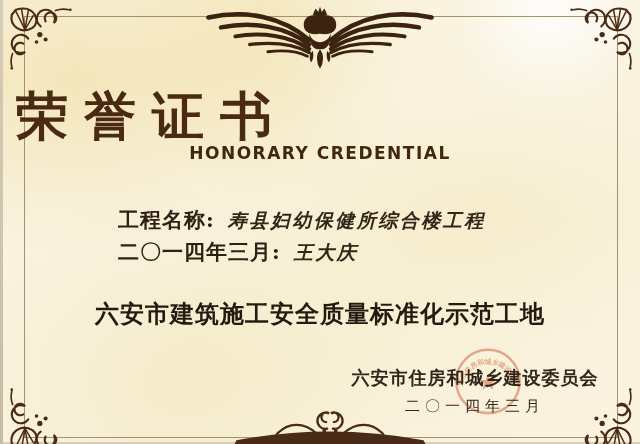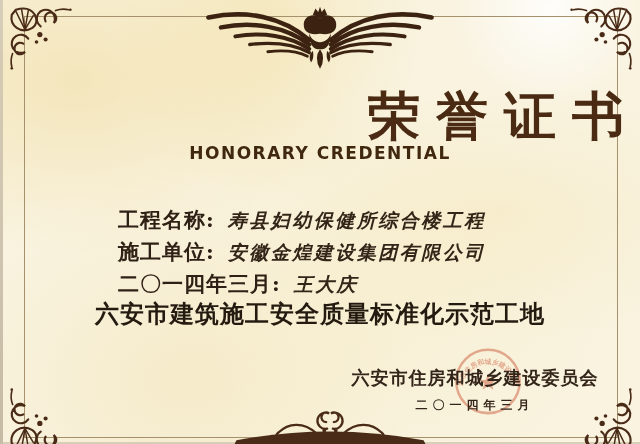--- a/index.html
+++ b/index.html
@@ -29,21 +29,21 @@
   .corner { position:absolute; width:66px; height:66px; color:#4a2b17; }
   .corner.tl { left:6px;  top:4px;  }
   .corner.tr { right:4px; top:4px;  transform:scaleX(-1); }
   .corner.bl { left:6px;  bottom:-10px; transform:scaleY(-1); }
   .corner.br { right:4px; bottom:-10px; transform:scale(-1,-1); }
 
   .emblem { position:absolute; left:190px; top:4px; width:260px; height:72px; color:#3c2311; }
 
   .title {
     position:absolute; left:0; top:82px; width:100%;
-    text-align:right; font-size:52px; font-weight:bold;
+    text-align:left; font-size:52px; font-weight:bold;
     letter-spacing:16px; text-indent:16px;
     color:#4a2a12;
   }
   .subtitle {
     position:absolute; left:0; top:143px; width:100%;
     text-align:center; font-size:17px; font-weight:bold; letter-spacing:1.5px;
     color:#40280f;
     font-family:"DejaVu Sans","Liberation Sans",sans-serif;
   }
 
@@ -53,21 +53,21 @@
   .field-value { font-size:19px; font-weight:bold; color:#332618; letter-spacing:2.5px; margin-left:8px; font-style:italic; }
 
   .award {
     position:absolute; left:0; top:298px; width:100%;
     text-align:center; font-size:24px; font-weight:900;
     letter-spacing:1px; color:#241a10;
   }
 
   .issuer-block { position:absolute; left:350px; top:366px; width:250px; text-align:center; z-index:2; }
   .issuer { font-size:18px; font-weight:bold; color:#33251a; letter-spacing:1px; }
-  .date   { font-size:12px; font-weight:bold; color:#33251a; letter-spacing:5px; margin-top:7px; }
+  .date   { font-size:15px; font-weight:normal; color:#33251a; letter-spacing:5px; margin-top:7px; }
 
   .seal { position:absolute; left:452px; top:344px; width:72px; height:72px; opacity:.5; z-index:1; }
 
   .bottom-ornament { position:absolute; left:230px; top:402px; width:200px; height:42px; color:#4a2b17; }
 </style>
 </head>
 <body>
 
 <div class="certificate">
 
@@ -146,24 +146,20 @@
     </g>
   </svg>
 
   <div class="title">荣誉证书</div>
   <div class="subtitle">HONORARY CREDENTIAL</div>
 
   <div class="fields">
     <div class="field-row">
       <span class="field-label">工程名称:</span>
       <span class="field-value">寿县妇幼保健所综合楼工程</span>
-    </div>
-    <div class="field-row">
-      <span class="field-label">施工单位:</span>
-      <span class="field-value">安徽金煌建设集团有限公司</span>
     </div>
     <div class="field-row">
       <span class="field-label">二〇一四年三月:</span>
       <span class="field-value">王大庆</span>
     </div>
   </div>
 
   <div class="award">六安市建筑施工安全质量标准化示范工地</div>
 
   <svg class="seal" viewBox="0 0 100 100">

